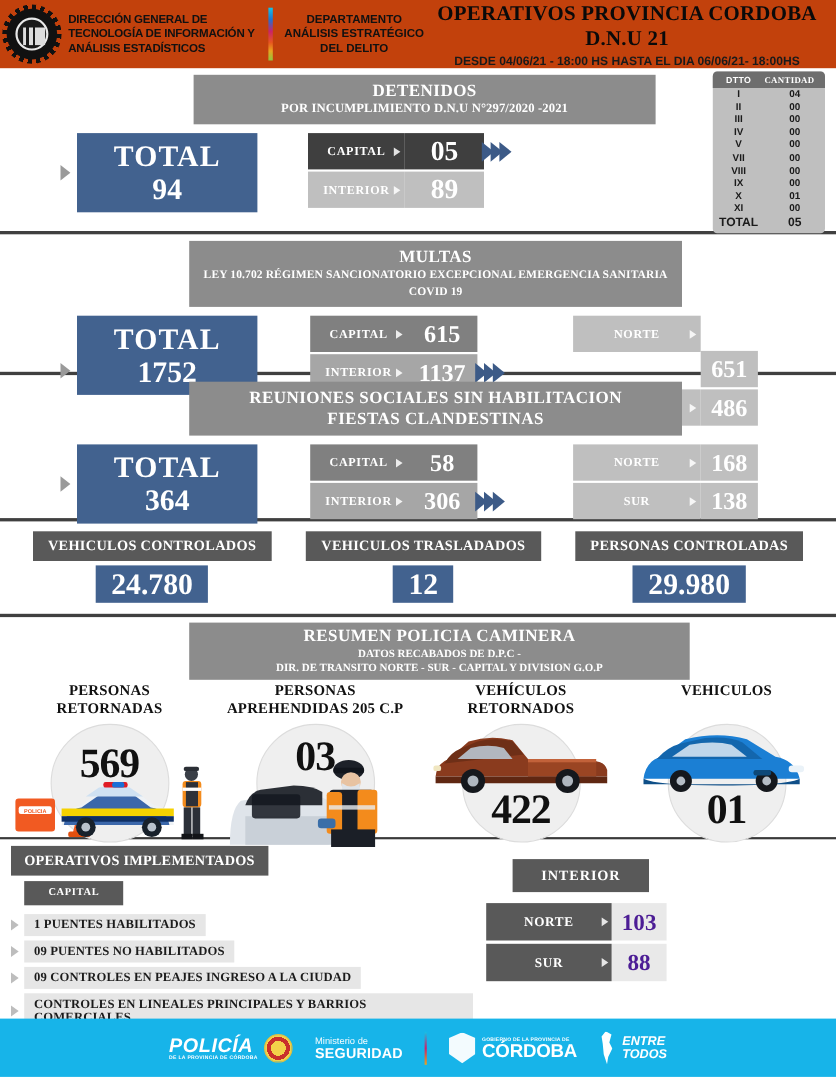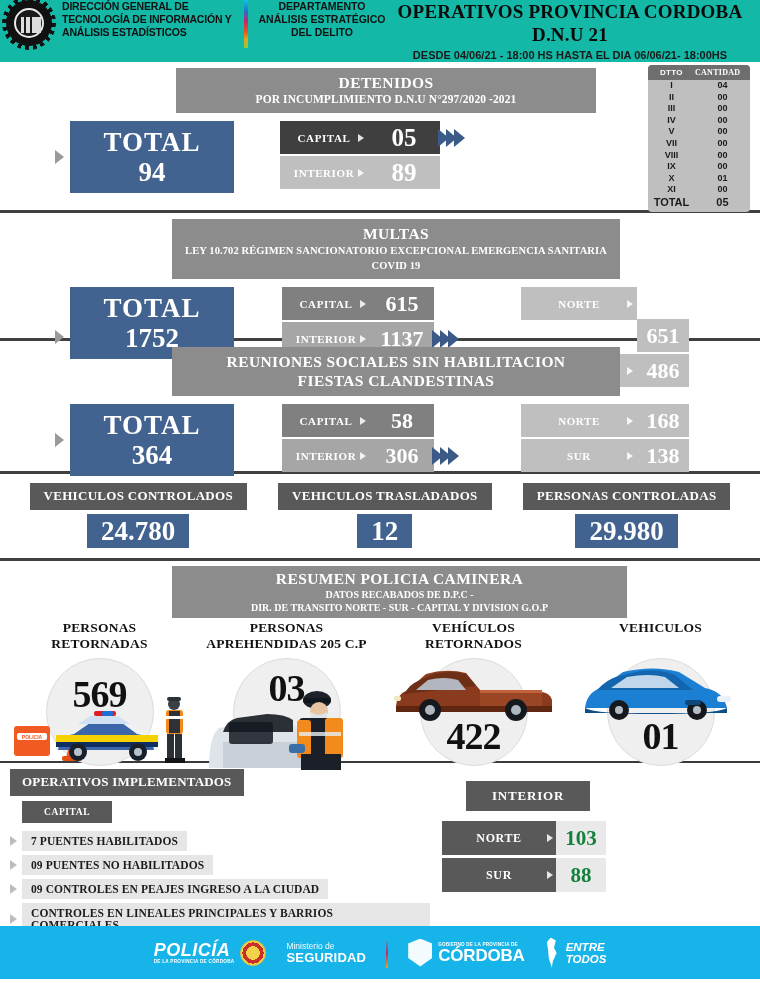--- a/index.html
+++ b/index.html
@@ -7,23 +7,23 @@
     width: 760px; height: 983px;
     background: #ffffff;
     font-family: "Liberation Serif", serif;
     overflow: hidden;
     position: relative;
   }
 
   
   .header {
     height: 62px;
-    background: #14b8a6;
+    background: #c2410c;
     display: flex;
-    align-items: flex-start;
+    align-items: center;
     position: relative;
   }
   .logo-wrap { width: 58px; display: flex; justify-content: center; align-items: center; }
   .gear-logo {
     width: 46px; height: 46px;
     background: #111;
     border-radius: 50%;
     position: relative;
     display: flex; align-items: center; justify-content: center;
   }
@@ -261,21 +261,21 @@
     letter-spacing: .6px; width: 114px; height: 34px;
     display: flex; align-items: center; justify-content: center;
     position: relative;
   }
   .ns .pr .l::after {
     content:""; position:absolute; right:3px; top:50%; transform:translateY(-50%);
     width:0;height:0;border-left:6px solid rgba(255,255,255,.85);
     border-top:4px solid transparent;border-bottom:4px solid transparent;
   }
   .ns .pr .v {
-    background: #e9e9e9; color: #15803d; font-weight: 700; font-size: 21px;
+    background: #e9e9e9; color: #4c1d95; font-weight: 700; font-size: 21px;
     width: 50px; height: 34px; display: flex; align-items: center; justify-content: center;
   }
 
   
   .footer {
     position: absolute; left: 0; right: 0; bottom: 4px;
     height: 53px; background: #17b4e9;
     display: flex; align-items: center; justify-content: center; gap: 20px;
     font-family: "Liberation Sans", sans-serif;
   }
@@ -639,21 +639,21 @@
 <div class="divider thin"></div>
 
 <div class="section" style="height:162px;">
   <div class="ops">
     <div class="ops-left">
       <div class="ops-hdr">OPERATIVOS IMPLEMENTADOS</div>
       <div><span class="cap-chip">CAPITAL</span></div>
 
       <div class="bullet-row">
         <span class="bt"></span>
-        <span class="bx">7 PUENTES HABILITADOS</span>
+        <span class="bx">1 PUENTES HABILITADOS</span>
       </div>
       <div class="bullet-row">
         <span class="bt"></span>
         <span class="bx">09 PUENTES NO  HABILITADOS</span>
       </div>
       <div class="bullet-row">
         <span class="bt"></span>
         <span class="bx">09 CONTROLES EN PEAJES INGRESO A LA CIUDAD</span>
       </div>
       <div class="bullet-row">

